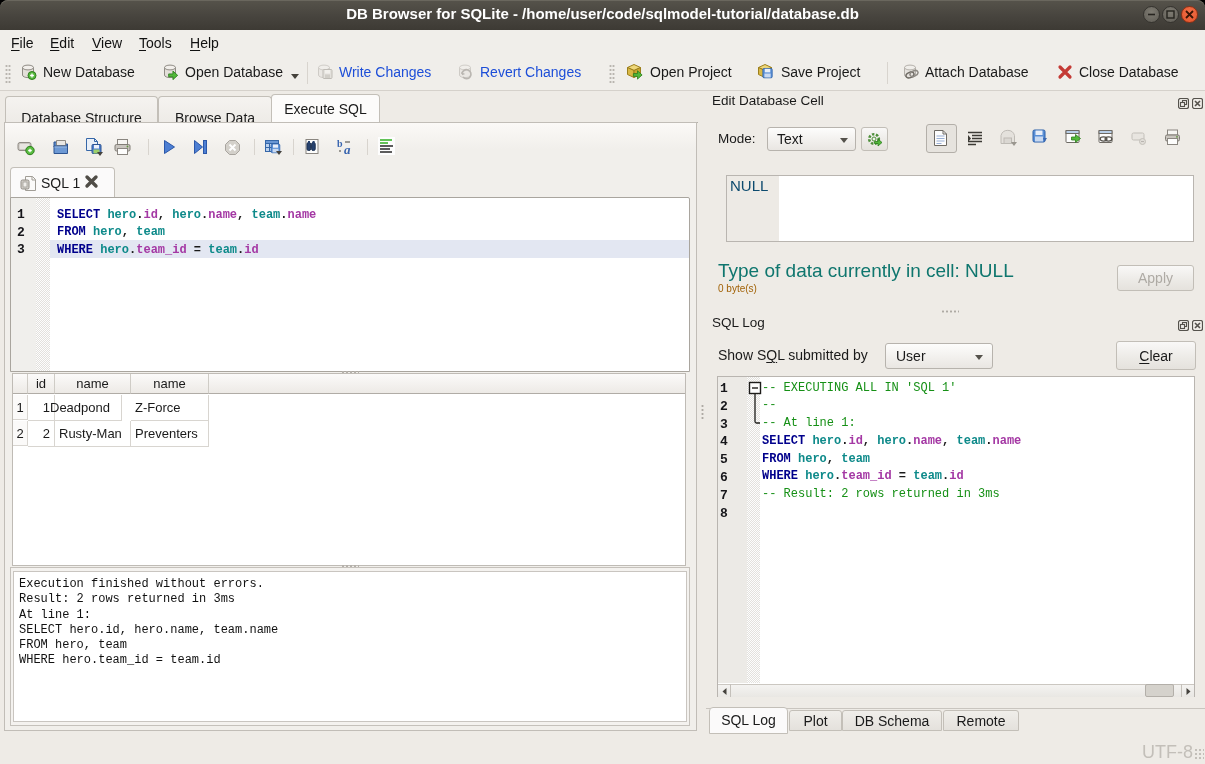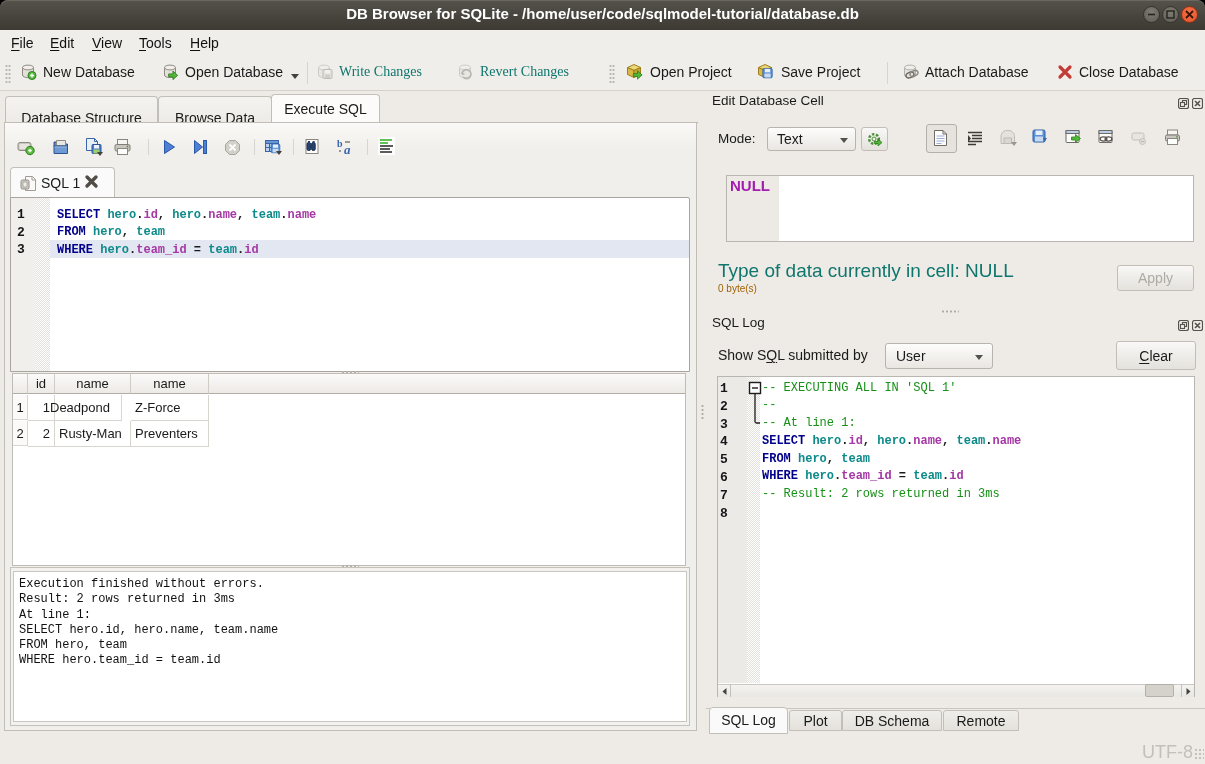--- a/index.html
+++ b/index.html
@@ -22,21 +22,21 @@
 #btn-min  { left:1143px; background:radial-gradient(circle at 50% 35%,#7e7b72,#5f5c55); border:1px solid #35332e; }
 #btn-max  { left:1162px; background:radial-gradient(circle at 50% 35%,#7e7b72,#5f5c55); border:1px solid #35332e; }
 #btn-close{ left:1181px; background:radial-gradient(circle at 50% 35%,#f27049,#e4542a); border:1px solid #8f3015; }
 
 #menubar { left:0; top:30px; width:1205px; height:26px; background:#f0eeea; }
 .menuitem { top:35px; font-size:14px; color:#111;text-align:center; }
 .menuitem u { text-decoration-thickness:1px; text-underline-offset:2px; }
 
 #toolbar { left:0; top:56px; width:1205px; height:35px; background:#f0eeea; border-bottom:1px solid #d5d1cb; }
 .tbtn { top:56px; height:31px; display:flex; align-items:center; font-size:14px; color:#1a1a1a; }
-.tbtn.dis { color:#0f766e;font-family:Liberation Serif, serif; }
+.tbtn.dis { color:#1d4ed8; }
 .tbtn svg { margin-right:6px; }
 .tsep { top:6px; width:1px; height:22px; background:#d8d4ce; }
 .thandle { top:8px; width:6px; height:19px;
   background-image:radial-gradient(circle, #b9b5af 1px, transparent 1.2px);
   background-size:3px 4px; }
 
 #mainbg { left:0; top:91px; width:1205px; height:673px; background:#eeebe6; }
 
 .mtab { top:96px; height:42px; background:linear-gradient(#f5f3f0,#e9e6e1);
   border:1px solid #c3bfb8; border-bottom:none; border-radius:4px 4px 0 0;
@@ -338,21 +338,21 @@
     </svg></div>
 <div class="abs" style="left:1164px; top:129px;"><svg width="17" height="17">
       <rect x="3.5" y="1" width="10" height="5" fill="#f6f5f2" stroke="#8a8680"></rect>
       <rect x="1.5" y="6" width="14" height="6" rx="1.5" fill="#c9c5bf" stroke="#807c75"></rect>
       <rect x="3.5" y="9.5" width="10" height="6" fill="#fdfdfc" stroke="#8a8680"></rect>
       <circle cx="13" cy="7.8" r="0.9" fill="#5b8f3e"></circle>
     </svg></div>
 
 <div class="abs" style="left:726px; top:175px; width:468px; height:67px; background:#fff; border:1px solid #b9b5b0;"></div>
 <div class="abs" style="left:727px; top:176px; width:52px; height:65px; background:#edeae5;"></div>
-<div class="abs" style="left:730px; top:177px; font-size:15px; font-weight:bold; color:#a21caf;">NULL</div>
+<div class="abs" style="left:730px; top:177px; font-size:15px; font-weight:normal; color:#0c4a6e;">NULL</div>
 <div class="abs" style="left:718px; top:260px; font-size:19px; color:#0f766e;">Type of data currently in cell: NULL</div>
 <div class="abs" style="left:718px; top:283px; font-size:10px; color:#a16207;">0 byte(s)</div>
 <div class="abs btn dis" style="left:1117px; top:265px; width:77px; height:26px;">Apply</div>
 
 <div class="abs" style="left:941px; top:309px; width:18px; height:5px; background-image:radial-gradient(circle,#aeaaa4 1px,transparent 1.2px); background-size:4px 5px;"></div>
 
 <div class="abs" style="left:712px; top:315px; font-size:13.5px; color:#1a1a1a;">SQL Log</div>
 <div class="abs dockbtn" style="left:1178px; top:317px;"><svg width="11" height="11">
       <rect x="0.5" y="0.5" width="10" height="10" rx="2" fill="none" stroke="#55524c" stroke-width="1.2"></rect>
       <rect x="4.5" y="2.5" width="4" height="4" fill="none" stroke="#55524c" stroke-width="1.1"></rect>

